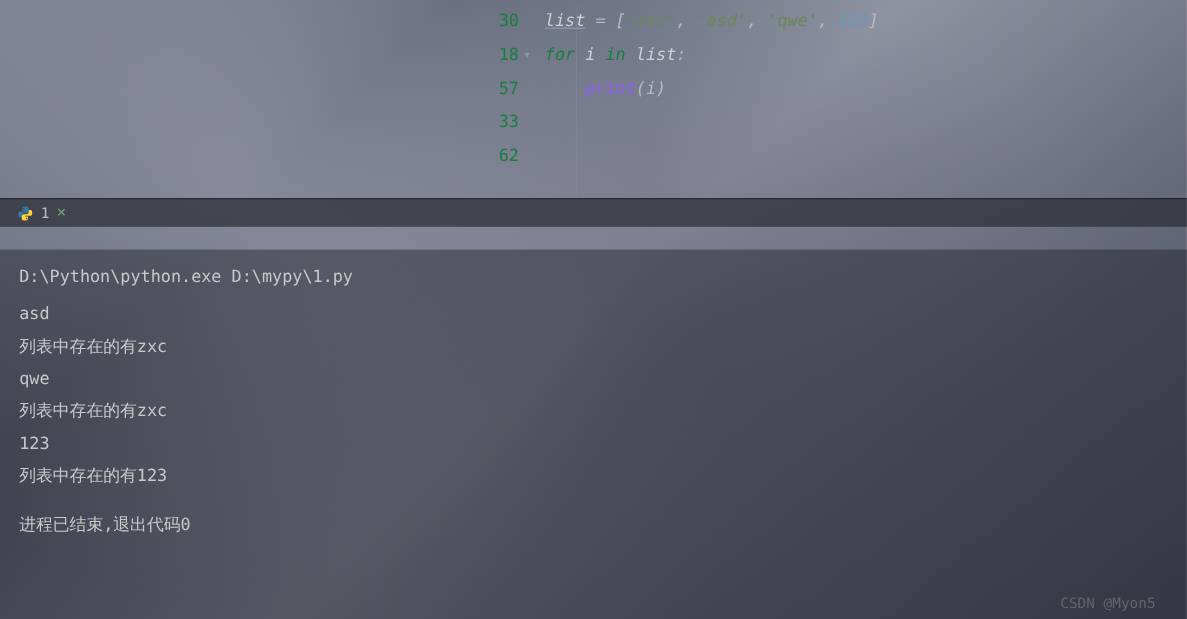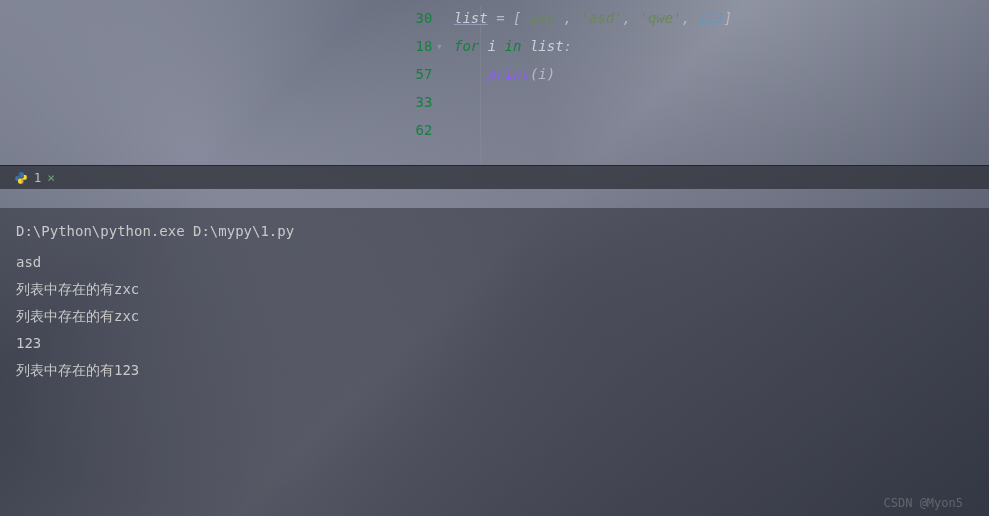--- a/index.html
+++ b/index.html
@@ -155,19 +155,21 @@
     <span>1</span>
     <span class="close-x">×</span>
   </div>
 </div>
 
 <div class="console-area">
   <div class="console-command">D:\Python\python.exe D:\mypy\1.py</div>
   <div id="console-lines">
       <div class="console-line">asd</div>
       <div class="console-line">列表中存在的有zxc</div>
+      <div class="console-line">qwe</div>
       <div class="console-line">列表中存在的有zxc</div>
       <div class="console-line">123</div>
       <div class="console-line">列表中存在的有123</div>
     </div>
+  <div class="console-footer">进程已结束,退出代码0</div>
 </div>
 
 <div class="watermark">CSDN @Myon5</div>
 
 </body></html>

